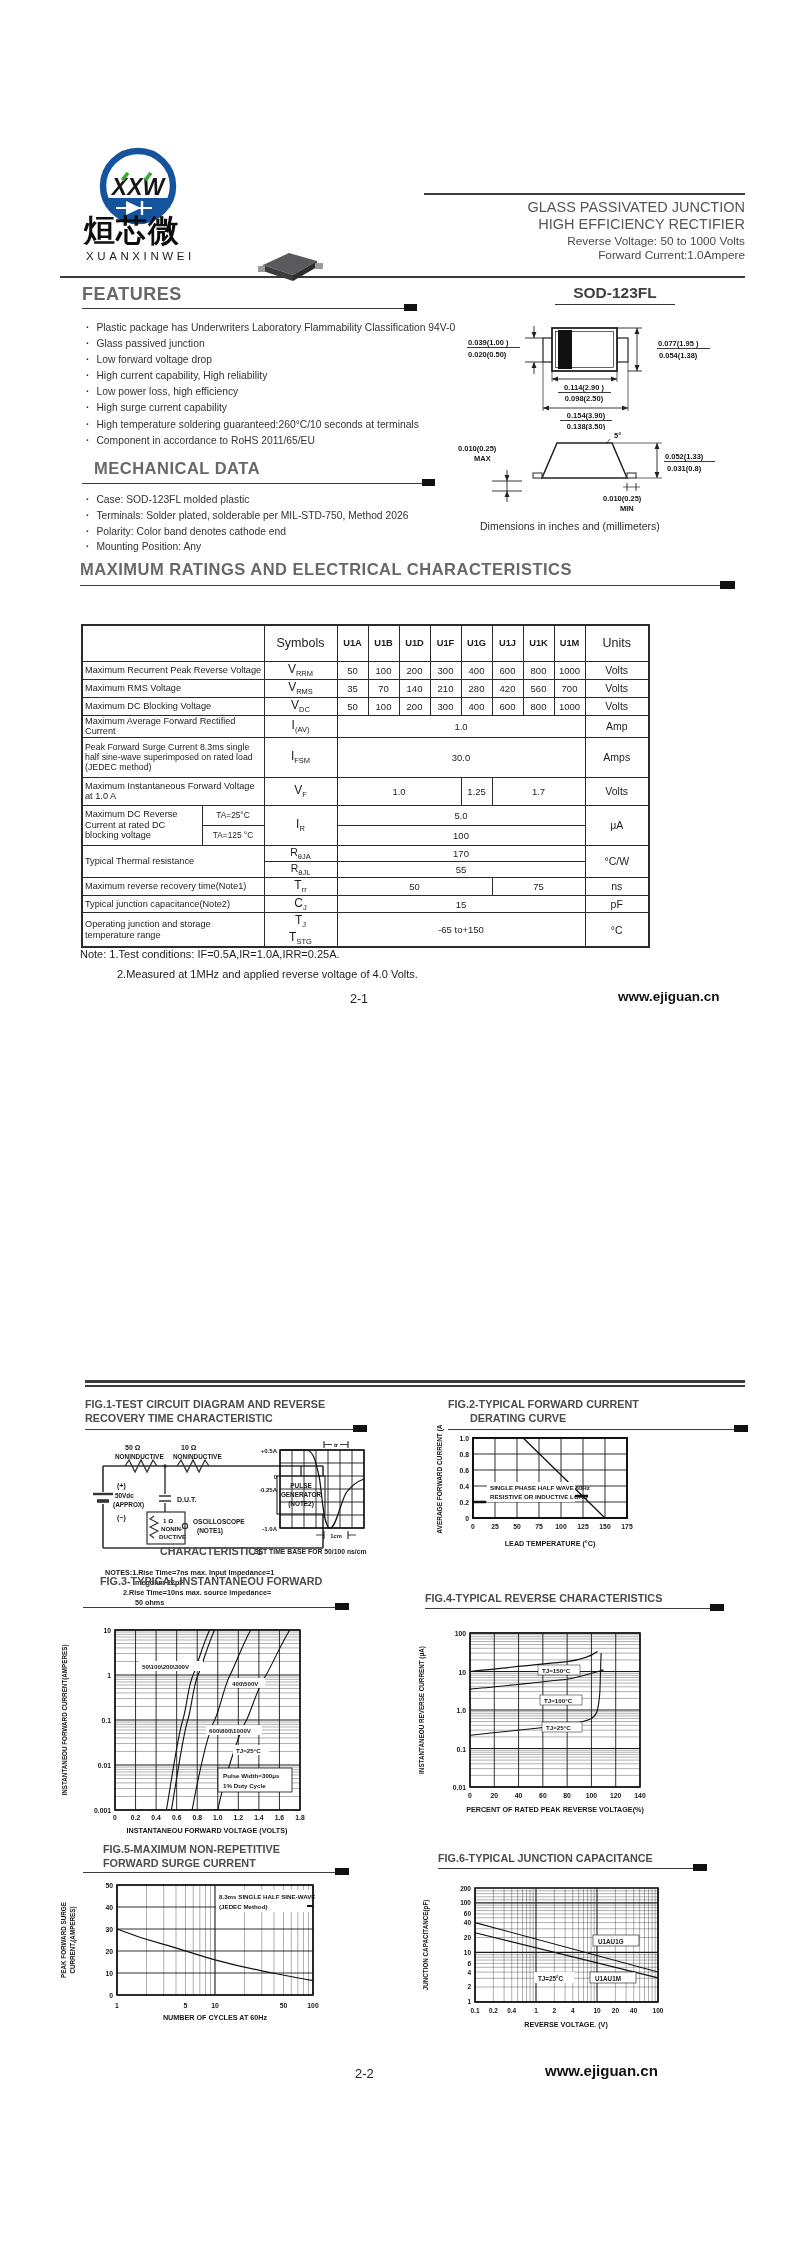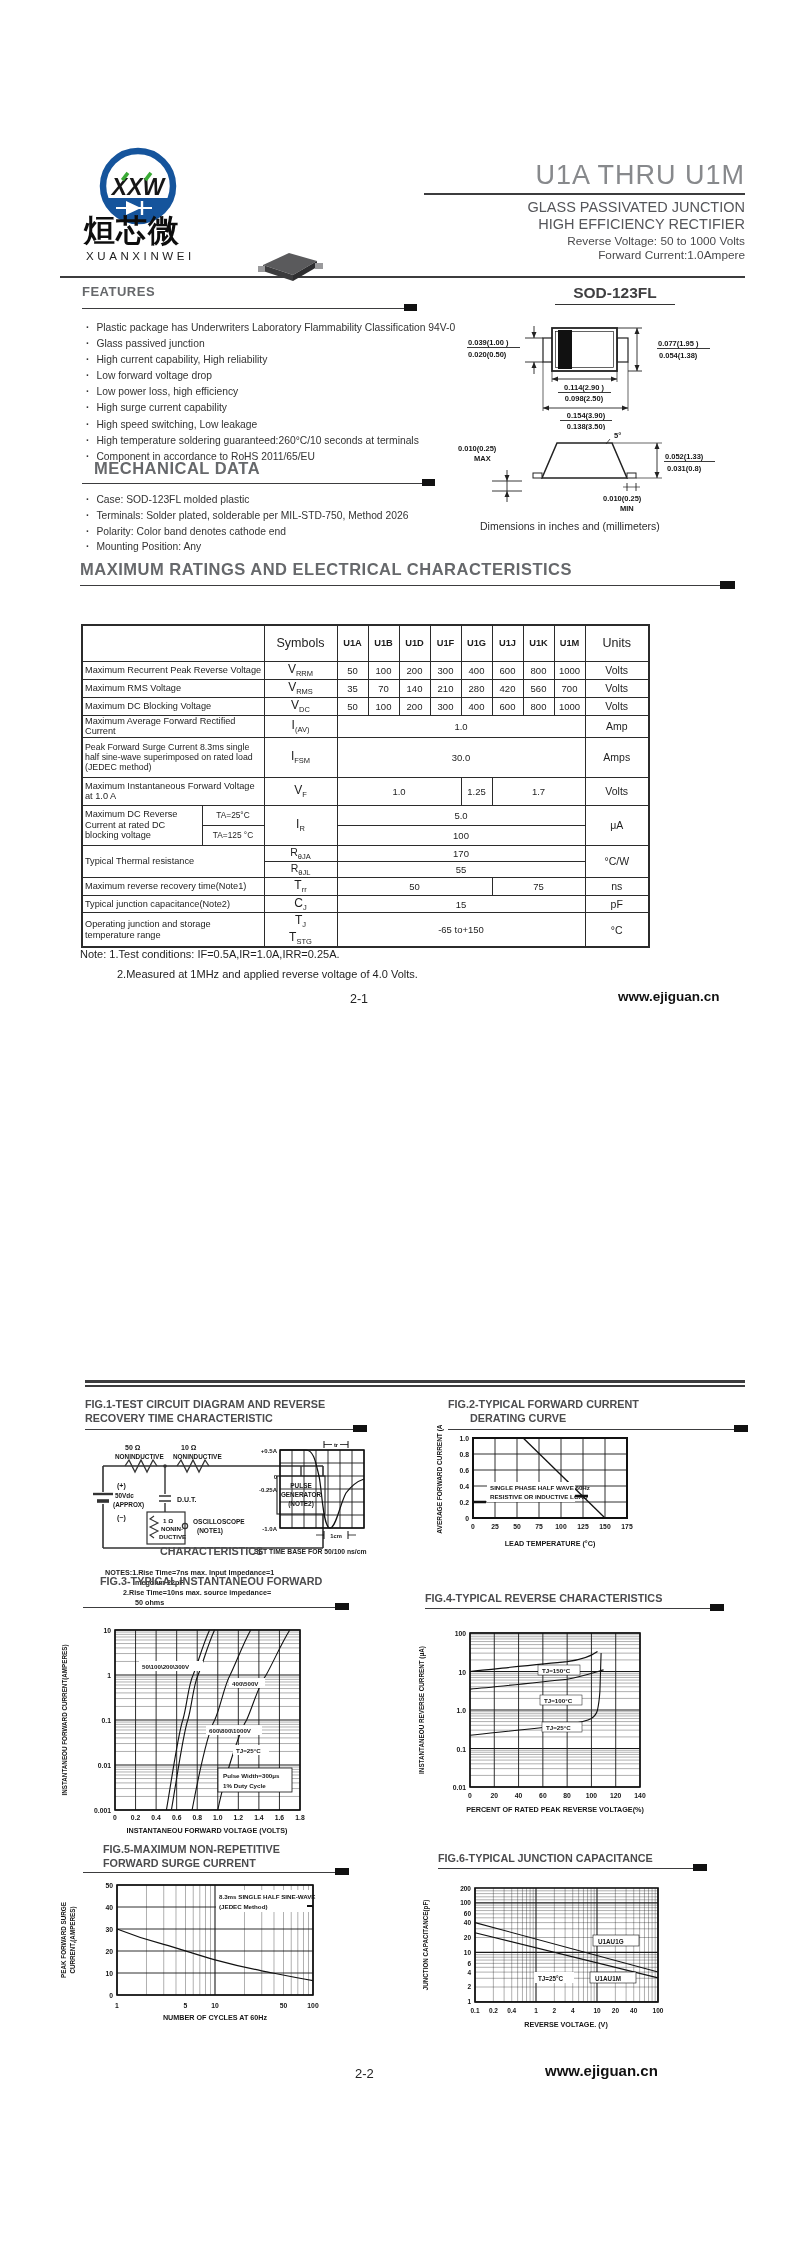--- a/index.html
+++ b/index.html
@@ -41,39 +41,37 @@
     <text x="50" y="49" text-anchor="middle" font-size="23" font-weight="bold" font-style="italic" fill="#15549c">XXW</text>
     <rect x="33" y="29" width="9" height="3.6" fill="#3aaa35" transform="rotate(-52 37 31)"></rect>
     <rect x="56" y="29" width="9" height="3.6" fill="#3aaa35" transform="rotate(-52 60 31)"></rect>
     <line x1="28" y1="62" x2="64" y2="62" stroke="#ffffff" stroke-width="2"></line>
     <polygon points="38,55 38,69 53,62" fill="#ffffff"></polygon>
     <line x1="54" y1="55" x2="54" y2="69" stroke="#ffffff" stroke-width="2.4"></line>
   </svg>
   <div class="abs" style="left:84px;top:210px;width:120px;font-size:31px;font-weight:900;letter-spacing:1px;color:#0d0d0d">烜芯微</div>
   <div class="abs" style="left:86px;top:250px;font-size:11.5px;letter-spacing:3.6px;color:#1c1c1c">XUANXINWEI</div>
 
-  <div class="abs rt" style="left:420px;top:160px;width:325px;font-size:27px;color:#87898c;letter-spacing:1px">U1A THRU U1M</div>
   <div class="abs rule" style="left:424px;top:193px;width:321px;height:2px"></div>
   <div class="abs rt" style="left:420px;top:199px;width:325px;font-size:14.5px;color:#55565a">GLASS PASSIVATED JUNCTION</div>
   <div class="abs rt" style="left:420px;top:216px;width:325px;font-size:14.5px;color:#55565a">HIGH EFFICIENCY RECTIFIER</div>
   <div class="abs rt" style="left:420px;top:234px;width:325px;font-size:11.8px;color:#4a4a4c">Reverse Voltage: 50 to 1000 Volts</div>
   <div class="abs rt" style="left:420px;top:248px;width:325px;font-size:11.8px;color:#4a4a4c">Forward Current:1.0Ampere</div>
   <div class="abs rule" style="left:60px;top:276px;width:685px;height:2.2px"></div>
 
-  <div class="abs grayh" style="left:82px;top:284px;font-size:13px">FEATURES</div>
+  <div class="abs grayh" style="left:82px;top:284px;font-size:18px">FEATURES</div>
   <div class="abs rule" style="left:82px;top:308px;width:322px;height:1.4px"></div>
   <div class="abs sqr" style="left:404px;top:304px;width:13px;height:7px"></div>
   <div class="abs" style="left:86px;top:320px;width:480px">
     <div class="feat-item">Plastic package has Underwriters Laboratory Flammability Classification 94V-0</div>
     <div class="feat-item">Glass passived junction</div>
+    <div class="feat-item">Low forward voltage drop</div>
     <div class="feat-item">High current capability, High reliability</div>
-    <div class="feat-item">Low forward voltage drop</div>
     <div class="feat-item">Low power loss, high efficiency</div>
     <div class="feat-item">High surge current capability</div>
-    <div class="feat-item">High speed switching, Low leakage</div>
     <div class="feat-item">High temperature soldering guaranteed:260°C/10 seconds at terminals</div>
     <div class="feat-item">Component in accordance to RoHS 2011/65/EU</div>
   </div>
 
   <div class="abs grayh" style="left:94px;top:459px;font-size:16.5px">MECHANICAL DATA</div>
   <div class="abs rule" style="left:82px;top:483px;width:340px;height:1.4px"></div>
   <div class="abs sqr" style="left:422px;top:479px;width:13px;height:7px"></div>
   <div class="abs" style="left:86px;top:492px;width:440px">
     <div class="mech-item">Case:  SOD-123FL molded plastic</div>
     <div class="mech-item">Terminals: Solder plated, solderable per MIL-STD-750, Method 2026</div>

